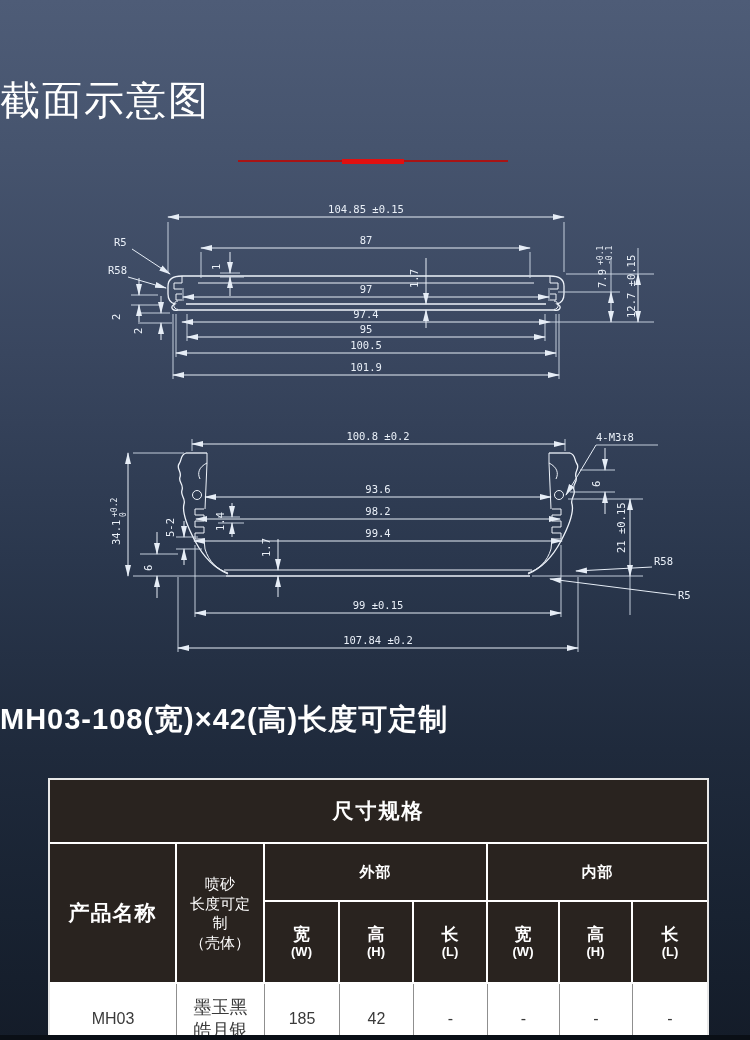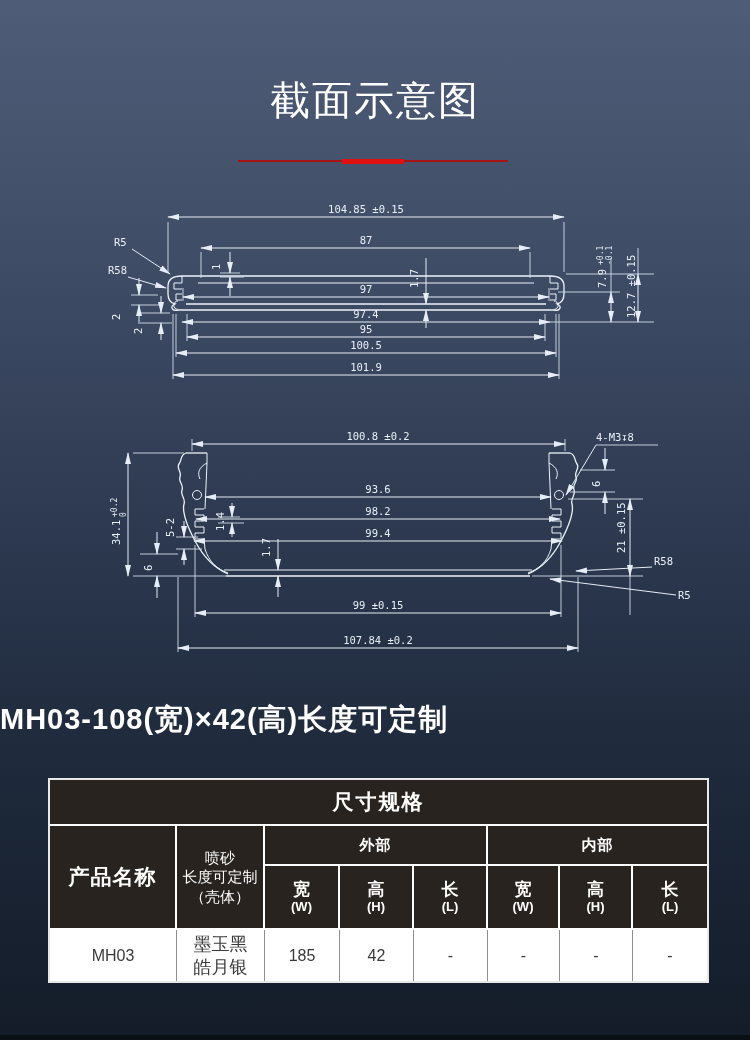--- a/index.html
+++ b/index.html
@@ -2,21 +2,21 @@
 <html><head>
 <meta charset="utf-8">
 <style>
   html,body{margin:0;padding:0;}
   .stage{
     position:relative;width:750px;height:1040px;overflow:hidden;
     font-family:"Liberation Sans","DejaVu Sans",sans-serif;
     background:linear-gradient(180deg,#4e5c77 0%,#46546e 14%,#39465f 34%,#2a374d 54%,#1f2a3c 72%,#182231 88%,#141c29 100%);
   }
   .page-title{
-    position:absolute;top:76px;left:0;width:100%;text-align:center;
+    position:absolute;top:76px;left:0;width:100%;text-align:left;
     color:#ffffff;font-size:40px;font-weight:500;letter-spacing:2px;line-height:48px;
   }
   .divider{position:absolute;top:158px;left:238px;width:270px;height:6px;display:flex;align-items:center;}
   .divider .side{flex:1;height:2px;background:#a81414;}
   .divider .mid{width:62px;height:5px;background:#e01010;}
   .caption{
     position:absolute;top:700px;left:0;width:100%;text-align:left;
     color:#ffffff;font-size:29px;font-weight:700;letter-spacing:1px;
   }
   svg{position:absolute;overflow:visible;}
@@ -25,21 +25,21 @@
   .pl{stroke:#eef3fa;stroke-width:1.3;fill:none;}
   .pl2{stroke:#eef3fa;stroke-width:1;fill:none;}
   .ext{stroke:#d4deea;stroke-width:0.9;fill:none;}
   .dim{stroke:#e6edf6;stroke-width:1;fill:none;}
   .dt{fill:#eaf0f8;font-family:"DejaVu Sans Mono","Liberation Mono",monospace;font-size:10.5px;text-anchor:middle;}
   .dts{text-anchor:start;}
   .sm{font-size:8px;}
   
   .spec-table{position:absolute;left:48px;top:778px;width:657px;border-collapse:separate;border-spacing:0;
     border:2px solid #e8e8e8;table-layout:fixed;}
-  .spec-table td{text-align:center;vertical-align:middle;padding:3px;}
+  .spec-table td{text-align:center;vertical-align:middle;padding:12px;}
   .hd{background:#29231f;color:#fff;}
   .hb-r{border-right:2px solid #fff;}
   .hb-b{border-bottom:2px solid #fff;}
   .tt{font-size:21px;font-weight:700;letter-spacing:2px;height:38px;}
   .prod{font-size:21px;font-weight:700;letter-spacing:1px;margin-left:20px;}
   .finish{font-size:15px;font-weight:400;line-height:1.3;}
   .grp{font-size:15px;font-weight:700;height:32px;letter-spacing:1px;}
   .sub{height:56px;}
   .sub .cn{font-size:17px;font-weight:700;line-height:19px;}
   .sub .en{font-size:13px;font-weight:600;line-height:15px;}

